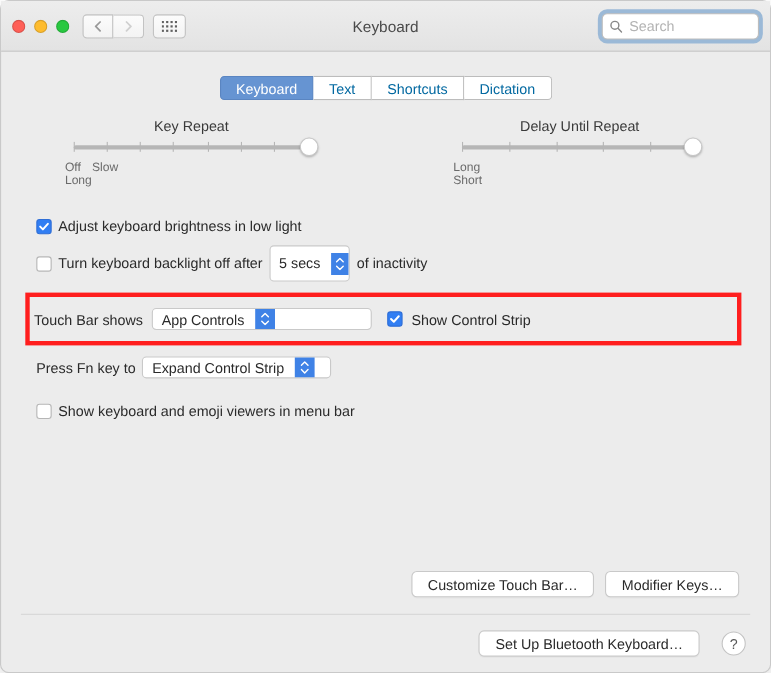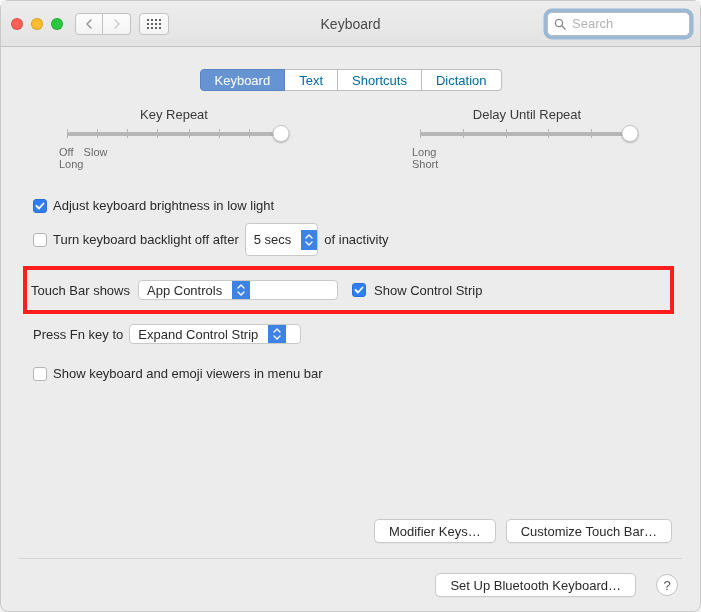--- a/index.html
+++ b/index.html
@@ -351,24 +351,24 @@
         <div class="chk">
           
         </div>
         <span>Show keyboard and emoji viewers in menu bar</span>
       </div>
 
     </div>
 
     <div class="bottom-buttons">
       <div class="btn">
+          <span>Customize Touch Bar…</span>
+        </div>
+      <div class="btn">
           <span>Modifier Keys…</span>
-        </div>
-      <div class="btn">
-          <span>Customize Touch Bar…</span>
         </div>
     </div>
 
     <div class="rule"></div>
 
     <div class="footer">
       <div class="btn">
           <span>Set Up Bluetooth Keyboard…</span>
         </div>
       <div class="help-btn">

